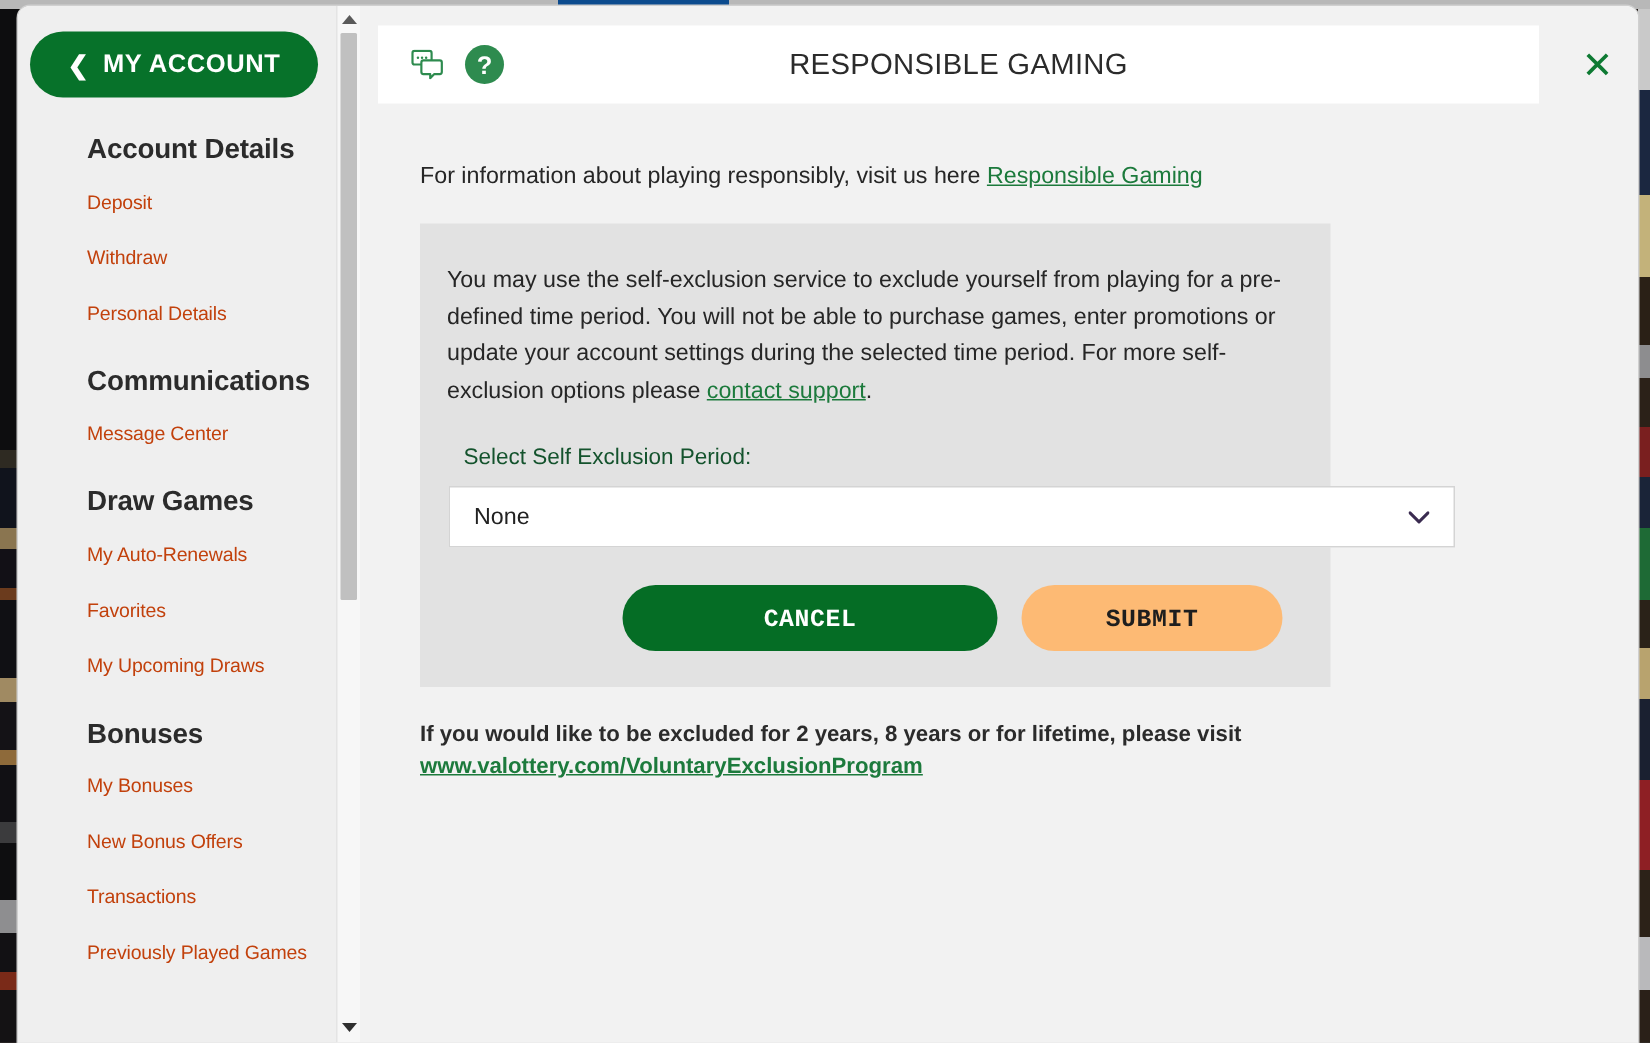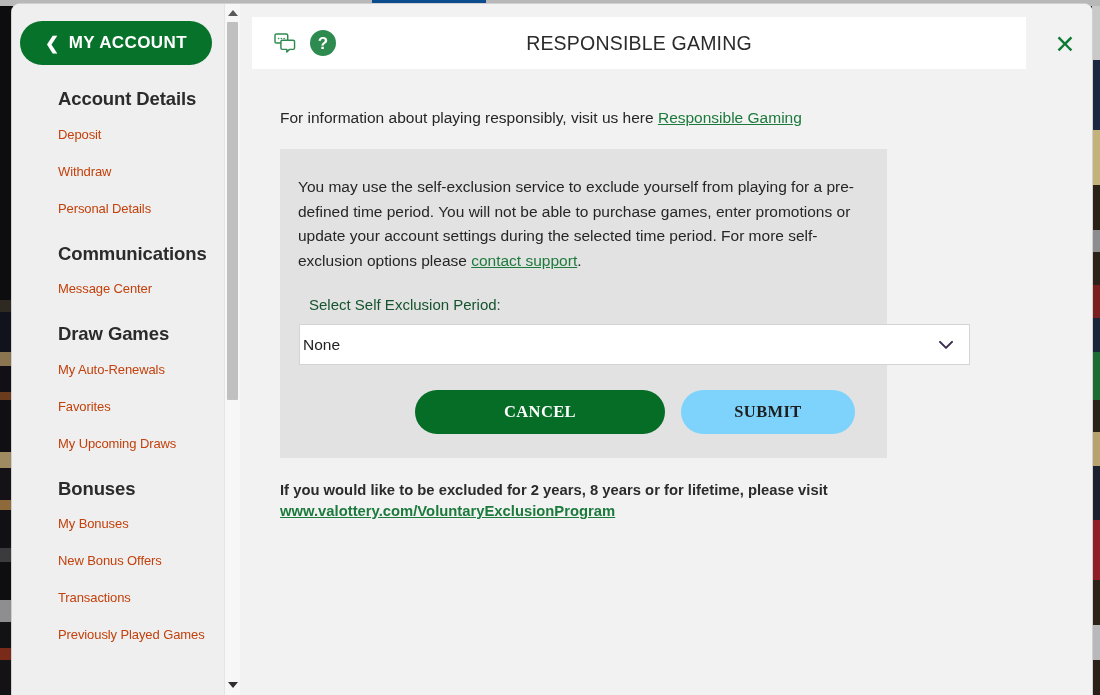--- a/index.html
+++ b/index.html
@@ -175,33 +175,33 @@
   }
   #select-label {
     margin: 23px 0 0 13px; font-size: 15px; color: #14532d;
   }
   #select-wrap {
     margin: 11px 0 0 3px; width: 671px; height: 41px;
     background: #ffffff; border: 1px solid #d4d4d4;
     display: flex; align-items: center; position: relative;
     cursor: pointer;
   }
-  #select-value { font-size: 15.5px; color: #222; padding-left: 3px; }
+  #select-value { font-size: 15.5px; color: #222; padding-left: 16px; }
   #select-chev {
     position: absolute; right: 16px; top: 50%; transform: translateY(-50%);
     width: 14px; height: 9px;
   }
   #btn-row { display: flex; gap: 16px; margin: 25px 0 0 119px; }
   .pill {
     height: 44px; border-radius: 22px; border: none;
     font-size: 16.5px; font-weight: bold; letter-spacing: .4px;
-    cursor: pointer; font-family: Liberation Serif, serif;
+    cursor: pointer; font-family: Liberation Mono, monospace;
   }
   #cancel-btn { width: 250px; background: #056d25; color: #ffffff; }
-  #submit-btn { width: 174px; background: #7dd3fc; color: #1e1e1e; }
+  #submit-btn { width: 174px; background: #fdba74; color: #1e1e1e; }
 
   #footer-note {
     margin: 22px 0 0 40px; font-size: 14.8px; font-weight: bold;
     color: #2b2b2b; line-height: 21px;
   }
   #footer-note .glink { font-weight: bold; }
 </style>
 </head>
 <body>
 

